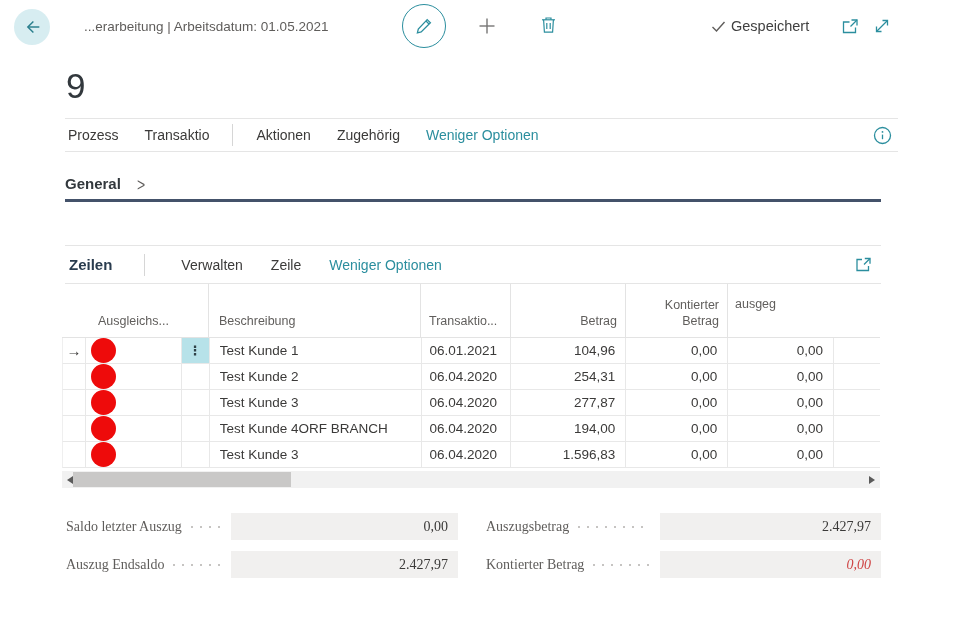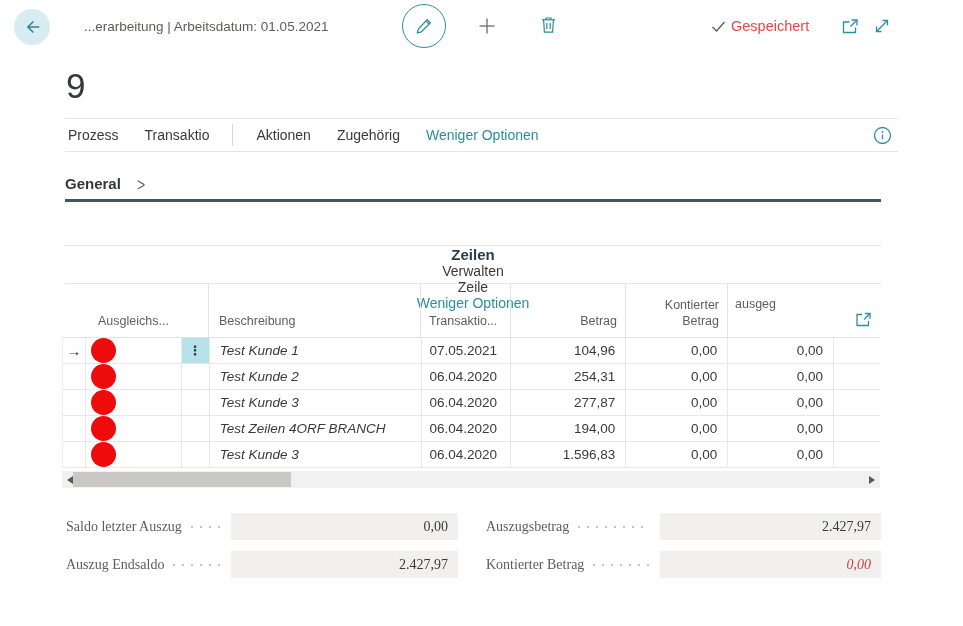--- a/index.html
+++ b/index.html
@@ -11,21 +11,21 @@
   .topbar { position:relative; height:54px; }
   .back-btn { position:absolute; left:14px; top:9px; width:36px; height:36px; border-radius:50%;
               background:#d7edf1; display:flex; align-items:center; justify-content:center; cursor:pointer; }
   .caption { position:absolute; left:84px; top:19px; font-size:13.5px; color:#5f5d5b; }
   .edit-btn { position:absolute; left:402px; top:4px; width:44px; height:44px; border-radius:50%;
               border:1.5px solid #2b8e9e; background:#fff; display:flex; align-items:center; justify-content:center; cursor:pointer; }
   .icon-btn { position:absolute; display:flex; align-items:center; justify-content:center; cursor:pointer; background:none; border:none; }
   .plus-btn { left:477px; top:16px; }
   .trash-btn { left:539px; top:15px; }
   .saved { position:absolute; left:711px; top:18px; display:flex; align-items:center; gap:5px;
-           color:#ef4444; font-size:14.5px; }
+           color:#404040; font-size:14.5px; }
   .popout-btn { left:841px; top:18px; }
   .expand-btn { left:873px; top:17px; }
 
   
   .title-row { height:64px; display:flex; align-items:center; }
   .page-title { margin-left:66px; font-size:35px; font-weight:300; color:#32383d; }
 
   
   .action-bar { margin-left:65px; width:833px; height:34px; border-top:1px solid #e5e5e5; border-bottom:1px solid #e5e5e5;
                 display:flex; align-items:center; font-size:14px; color:#3b3a39; }
@@ -36,21 +36,21 @@
   .ab-info { margin-left:auto; margin-right:6px; display:flex; cursor:pointer; }
 
   
   .general-sec { margin-left:65px; width:816px; padding-top:23px; border-bottom:3px solid #44526a; }
   .general-row { display:flex; align-items:center; gap:16px; padding-bottom:7px; cursor:pointer; }
   .general-label { font-size:15px; font-weight:bold; color:#32383d; }
   .general-chevron { font-size:14px; color:#5f5d5b; transform:scaleY(1.35); display:inline-block; }
 
   
   .lines-toolbar { margin-left:65px; width:816px; margin-top:43px; height:39px; border-top:1px solid #e5e5e5;
-                   border-bottom:1px solid #e5e5e5; display:flex; align-items:center; font-size:14px;flex-direction:column; }
+                   border-bottom:1px solid #e5e5e5; display:flex; align-items:center; font-size:14px; }
   .lines-title { font-size:15px; font-weight:bold; color:#2a3c4e; padding:0 4px; }
   .lt-sep { width:1px; height:22px; background:#d6d6d6; margin:0 22px 0 28px; }
   .lt-item { padding:0 14px; cursor:pointer; color:#3b3a39; }
   .lt-more { color:#2b8e9e; }
   .lt-focus { margin-left:auto; margin-right:8px; display:flex; cursor:pointer; }
 
   
   .grid { margin-left:62px; width:818px; font-size:13.5px; }
   .grid-header { display:flex; height:54px; border-bottom:1px solid #e3e3e3; overflow:hidden; }
   .hc { display:flex; align-items:flex-end; padding:0 8px 8px; color:#605e5c; font-size:12.5px; line-height:1.3; }
@@ -61,21 +61,21 @@
   .ca { width:22px; } .cb { width:96px; } .cc { width:28px; } .cd { width:212px; }
   .ce { width:90px; }  .cf { width:115px; } .cg { width:102px; } .ch { width:106px; } .ci { width:47px; }
   .grid-row { display:flex; height:26px; border-bottom:1px solid #e8e8e8; border-left:1px solid #efefef; }
   .c { display:flex; align-items:center; height:100%; overflow:hidden; }
   .c.bl { border-left:1px solid #e8e8e8; }
   .c-arrow { justify-content:center; color:#3b3a39; font-size:15px; }
   .marker { width:25px; height:25px; border-radius:50%; background:#ee0b0b; margin-left:5px; flex:none; }
   .c-dots { justify-content:center; }
   .c-dots.sel { background:#b7e2e9; }
   .dots-glyph { color:#2f4147; font-size:13px; font-weight:bold; }
-  .c-desc { padding-left:10px; white-space:nowrap;font-style:italic; }
+  .c-desc { padding-left:10px; white-space:nowrap; }
   .c-date { padding-left:8px; }
   .c-num { justify-content:flex-end; padding-right:10px; }
   .partial { margin-right:-42px; color:#555; }
 
   
   .hscroll { margin:3px 0 0 62px; width:818px; height:17px; background:#f1f1f1; position:relative;
              display:flex; align-items:center; justify-content:space-between; cursor:pointer; }
   .sb-left { width:0; height:0; border-style:solid; border-width:4.5px 6px 4.5px 0;
              border-color:transparent #5a5a5a transparent transparent; margin-left:5px; }
   .sb-right { width:0; height:0; border-style:solid; border-width:4.5px 0 4.5px 6px;
@@ -238,21 +238,21 @@
 
     <div class="grid-row">
       <div class="c ca c-arrow">→</div>
       <div class="c cb bl">
           <span class="marker"></span>
         </div>
       <div class="c cc bl c-dots sel">
           <span class="dots-glyph">⋮</span>
         </div>
       <div class="c cd bl c-desc">Test Kunde 1</div>
-      <div class="c ce bl c-date">07.05.2021</div>
+      <div class="c ce bl c-date">06.01.2021</div>
       <div class="c cf bl c-num">104,96</div>
       <div class="c cg bl c-num">0,00</div>
       <div class="c ch bl c-num">0,00</div>
       <div class="c ci bl c-num">
           <span class="partial"></span>
         </div>
     </div>
 
     <div class="grid-row">
       <div class="c ca c-arrow"></div>
@@ -285,21 +285,21 @@
           <span class="partial"></span>
         </div>
     </div>
 
     <div class="grid-row">
       <div class="c ca c-arrow"></div>
       <div class="c cb bl">
           <span class="marker"></span>
         </div>
       <div class="c cc bl c-dots"></div>
-      <div class="c cd bl c-desc">Test Zeilen 4ORF BRANCH</div>
+      <div class="c cd bl c-desc">Test Kunde 4ORF BRANCH</div>
       <div class="c ce bl c-date">06.04.2020</div>
       <div class="c cf bl c-num">194,00</div>
       <div class="c cg bl c-num">0,00</div>
       <div class="c ch bl c-num">0,00</div>
       <div class="c ci bl c-num">
           <span class="partial"></span>
         </div>
     </div>
 
     <div class="grid-row">

